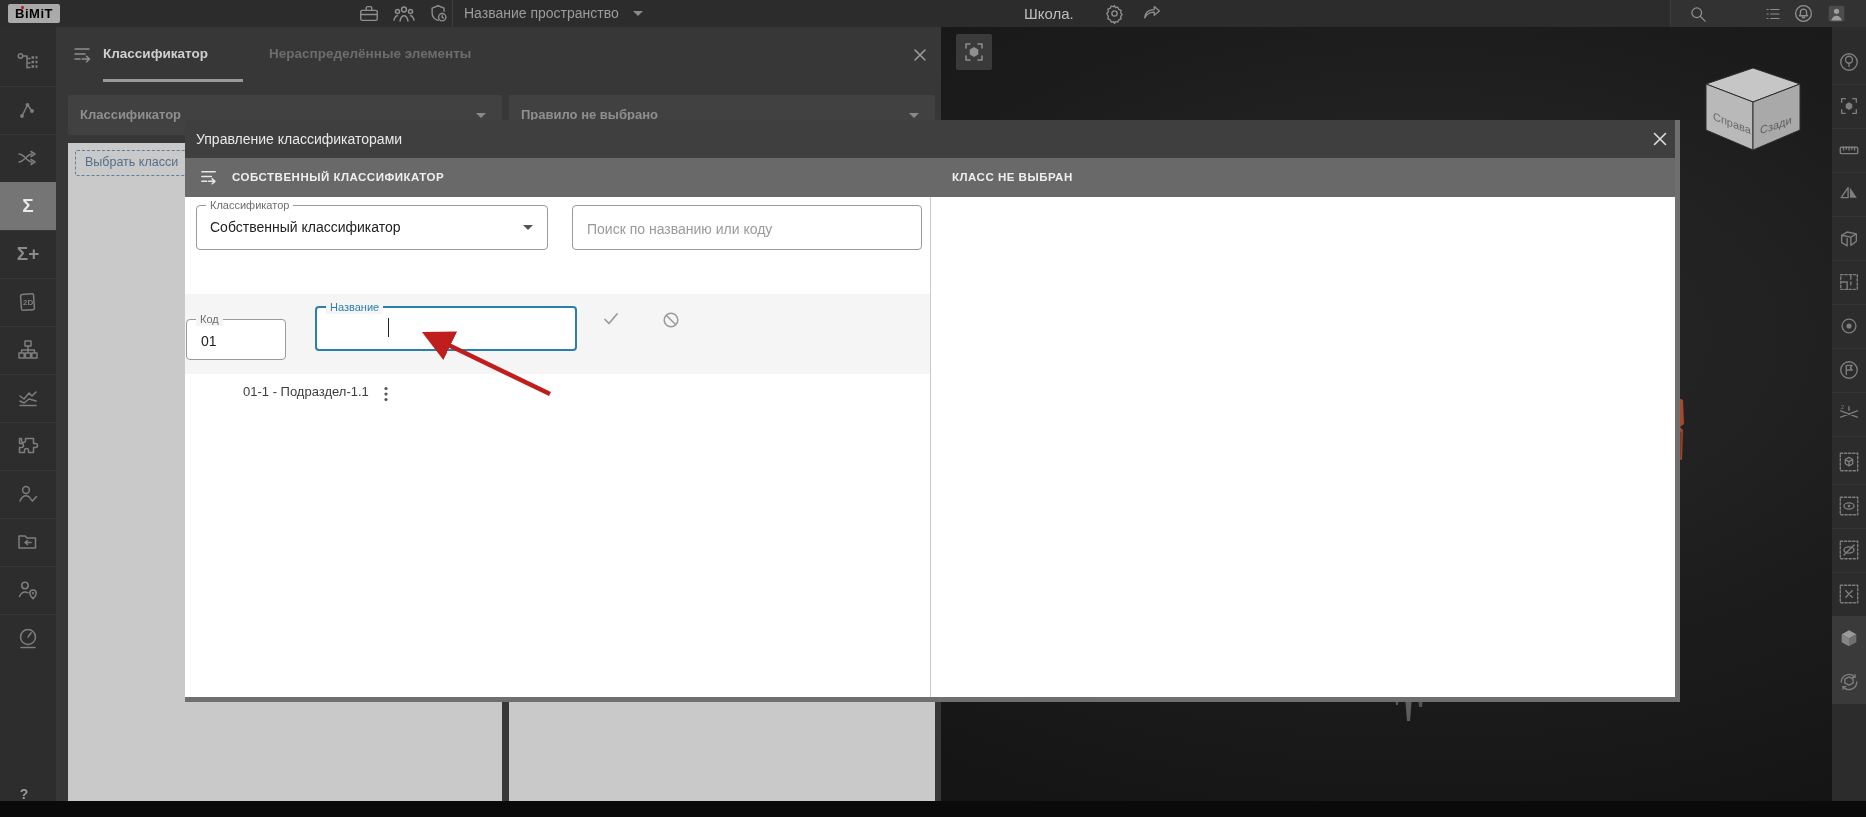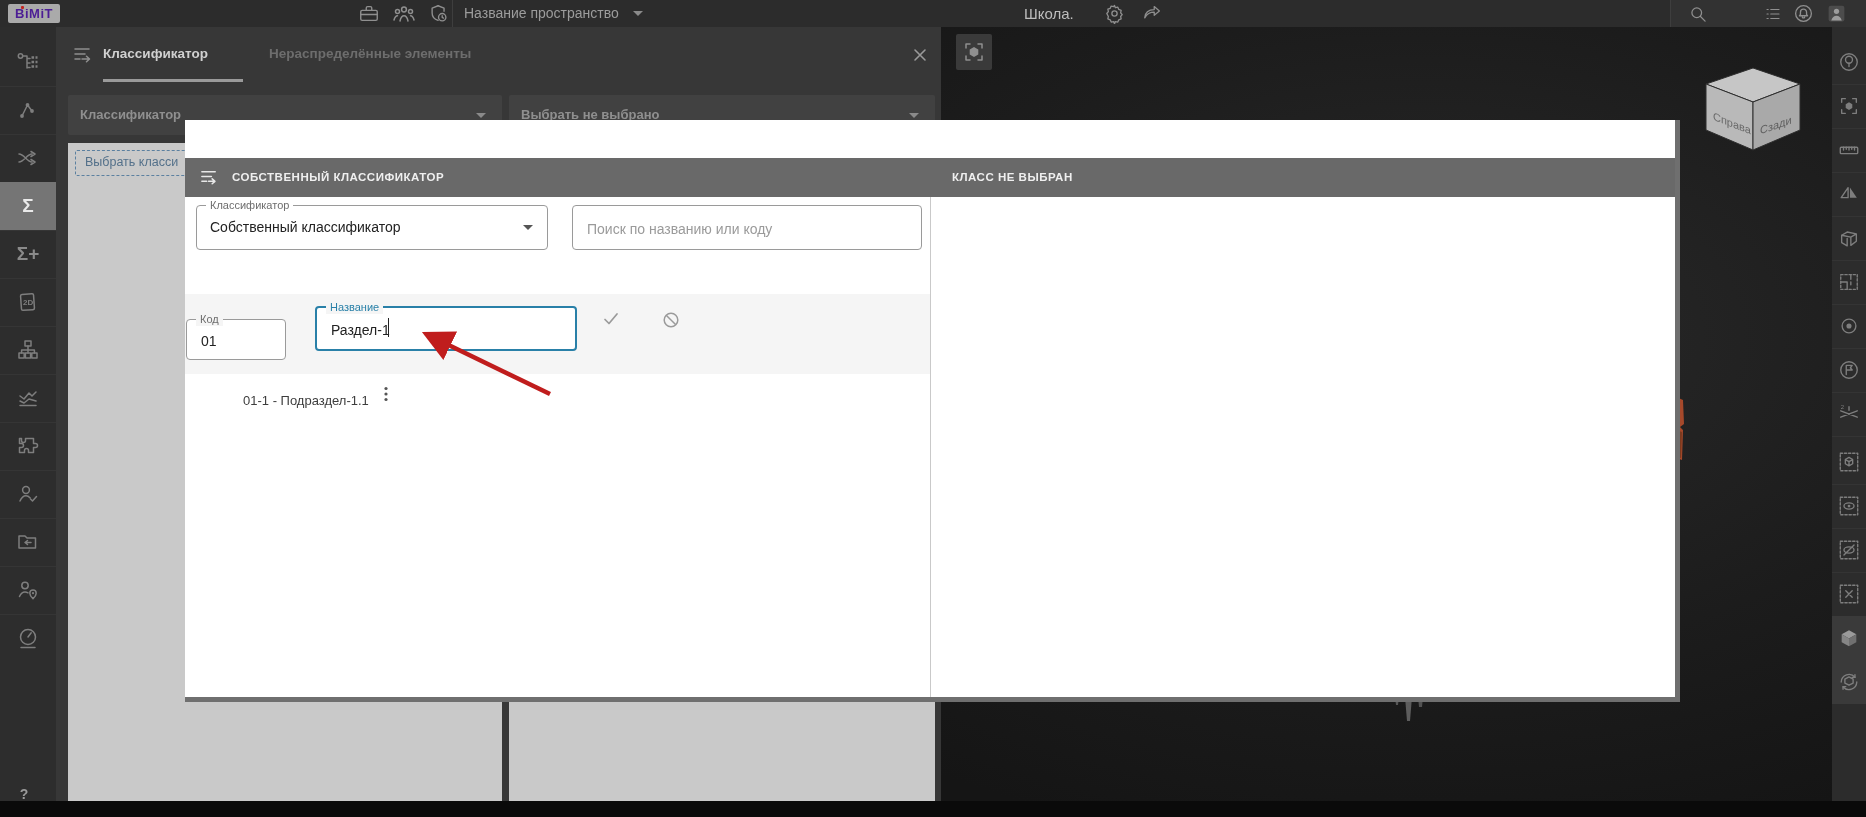--- a/index.html
+++ b/index.html
@@ -8,21 +8,21 @@
        background:#1d1d1d;-webkit-font-smoothing:antialiased;}
   .abs{position:absolute;}
   svg{display:block;}
   .ico{stroke:#7e7e7e;fill:none;stroke-width:1.5;stroke-linecap:round;stroke-linejoin:round;}
   .ico2{stroke:#8f8f8f;fill:none;stroke-width:1.5;stroke-linecap:round;stroke-linejoin:round;}
 
   
   #topbar{left:0;top:0;width:1866px;height:27px;background:#2c2c2c;}
   #topbar .seg-light{position:absolute;left:1670px;top:0;width:196px;height:27px;background:#323232;border-left:1px solid #3e3e3e;}
   .logo-badge{position:absolute;left:8px;top:4px;width:52px;height:19px;background:#aaaaaa;border-radius:2px;
-              color:#4c1d95;font-size:13px;font-weight:bold;text-align:center;line-height:19px;letter-spacing:.5px;}
+              color:#000000;font-size:13px;font-weight:bold;text-align:center;line-height:19px;letter-spacing:.5px;}
   .logo-dot{position:absolute;left:21px;top:6px;width:3px;height:3px;background:#c4241f;border-radius:1px;}
   .tb-text{position:absolute;top:0;height:27px;line-height:27px;color:#9c9c9c;font-size:14px;}
   .tb-divider{position:absolute;top:0;width:1px;height:27px;background:#3e3e3e;}
   .caret{width:0;height:0;border-left:5px solid transparent;border-right:5px solid transparent;border-top:5px solid #8a8a8a;}
 
   
   #sidebar{left:0;top:27px;width:56px;height:774px;background:#2d2d2d;}
   .sb-cell{position:absolute;left:0;width:56px;height:48px;display:flex;align-items:center;justify-content:center;border-bottom:1px solid #353535;}
   .sb-cell.active{background:#757575;}
   .sb-sigma{color:#8a8a8a;font-size:19px;font-weight:bold;}
@@ -119,21 +119,21 @@
     <div class="tab-underline" style="left:47px;top:52px;width:140px;"></div>
     <svg class="abs" style="left:856px;top:20px;" width="16" height="16" viewBox="0 0 16 16">
       <path d="M3 3l10 10M13 3L3 13" stroke="#9a9a9a" stroke-width="1.6" stroke-linecap="round"></path>
     </svg>
 
     <div class="filter-box" style="left:12px;top:68px;width:434px;">
       <div class="filter-label">Классификатор</div>
       <div class="caret" style="position:absolute;right:16px;top:18px;"></div>
     </div>
     <div class="filter-box" style="left:453px;top:68px;width:426px;">
-      <div class="filter-label">Выбрать не выбрано</div>
+      <div class="filter-label">Правило не выбрано</div>
       <div class="caret" style="position:absolute;right:16px;top:18px;"></div>
     </div>
 
     <div class="col" style="left:12px;top:116px;width:434px;height:660px;">
       <div class="dashed-btn" style="left:7px;top:7px;width:120px;height:24px;">Выбрать класси</div>
     </div>
     <div class="col" style="left:453px;top:116px;width:426px;height:660px;"></div>
   </div>
 
   <div id="sidebar" class="abs">
@@ -364,20 +364,26 @@
     <div class="rt-cell lite" style="top:633px;border-bottom:none;">
       <svg width="22" height="22" viewBox="0 0 24 24">
         <path class="ico" d="M12 6.5l4.5 2.3v4.4L12 15.5l-4.5-2.3V8.8z"></path>
         <path class="ico" d="M3.5 12a8.5 8.5 0 0115-5.2M20.5 12a8.5 8.5 0 01-15 5.2"></path>
         <path class="ico" d="M18.5 4v3h-3M5.5 20v-3h3"></path>
       </svg>
     </div>
   </div>
 
   <div id="modal" class="abs">
+    <div id="modal-titlebar">
+      <div id="modal-title">Управление классификаторами</div>
+      <svg class="abs" style="left:1467px;top:11px;" width="16" height="16" viewBox="0 0 16 16">
+        <path d="M2.5 2.5l11 11M13.5 2.5l-11 11" stroke="#dedede" stroke-width="1.6" stroke-linecap="round"></path>
+      </svg>
+    </div>
     <div id="modal-subheader">
       <svg class="abs" style="left:14px;top:9px;" width="21" height="21" viewBox="0 0 22 22">
         <path d="M3 5h14M3 10h10M3 15h5M10 15h6.5M13.8 12.4l2.9 2.6-2.9 2.6" stroke="#e8e8e8" stroke-width="1.6" fill="none" stroke-linecap="round" stroke-linejoin="round"></path>
       </svg>
       <div class="subhead-text" style="left:47px;">СОБСТВЕННЫЙ КЛАССИФИКАТОР</div>
       <div class="subhead-text" style="left:767px;">КЛАСС НЕ ВЫБРАН</div>
     </div>
     <div id="modal-body"></div>
     <div class="body-divider"></div>
 
@@ -392,34 +398,33 @@
     </div>
 
 
     <div class="edit-block" style="left:0;top:174px;width:745px;height:80px;">
       <div class="nfield on-gray" style="left:1px;top:13px;width:98px;height:39px;margin-top:12px;">
         <span class="nlabel">Код</span>
         <input class="nval" type="text" value="01" style="">
       </div>
       <div class="nfield on-gray focused" style="left:130px;top:12px;width:258px;height:41px;">
         <span class="nlabel">Название</span>
-        <input class="nval" type="text" value="Раздел-1" style="">
         <div style="position:absolute;left:71px;top:10px;width:1px;height:19px;background:#222;"></div>
       </div>
       <svg class="abs" style="left:417px;top:16px;" width="18" height="18" viewBox="0 0 18 18">
         <path d="M3 9.5l4 4L15 4" stroke="#9a9a9a" stroke-width="1.7" fill="none" stroke-linecap="round" stroke-linejoin="round"></path>
       </svg>
       <svg class="abs" style="left:477px;top:17px;" width="18" height="18" viewBox="0 0 18 18">
         <circle cx="9" cy="9" r="6.8" stroke="#9a9a9a" stroke-width="1.5" fill="none"></circle>
         <path d="M4.2 4.2l9.6 9.6" stroke="#9a9a9a" stroke-width="1.5"></path>
       </svg>
     </div>
 
     <div class="abs" style="left:0;top:262px;width:745px;height:24px;">
-      <div class="tree-text" style="position:absolute;left:58px;top:11px;font-size:13px;">01-1 - Подраздел-1.1</div>
+      <div class="tree-text" style="position:absolute;left:58px;top:2px;font-size:13px;">01-1 - Подраздел-1.1</div>
       <svg class="abs" style="left:194px;top:3px;" width="14" height="18" viewBox="0 0 14 18">
         <circle cx="7" cy="3.5" r="1.6" fill="#555"></circle>
           <circle cx="7" cy="9" r="1.6" fill="#555"></circle>
           <circle cx="7" cy="14.5" r="1.6" fill="#555"></circle>
       </svg>
     </div>
   </div>
 
   <svg class="abs" style="left:404px;top:318px;" width="160" height="86">
     <defs>

